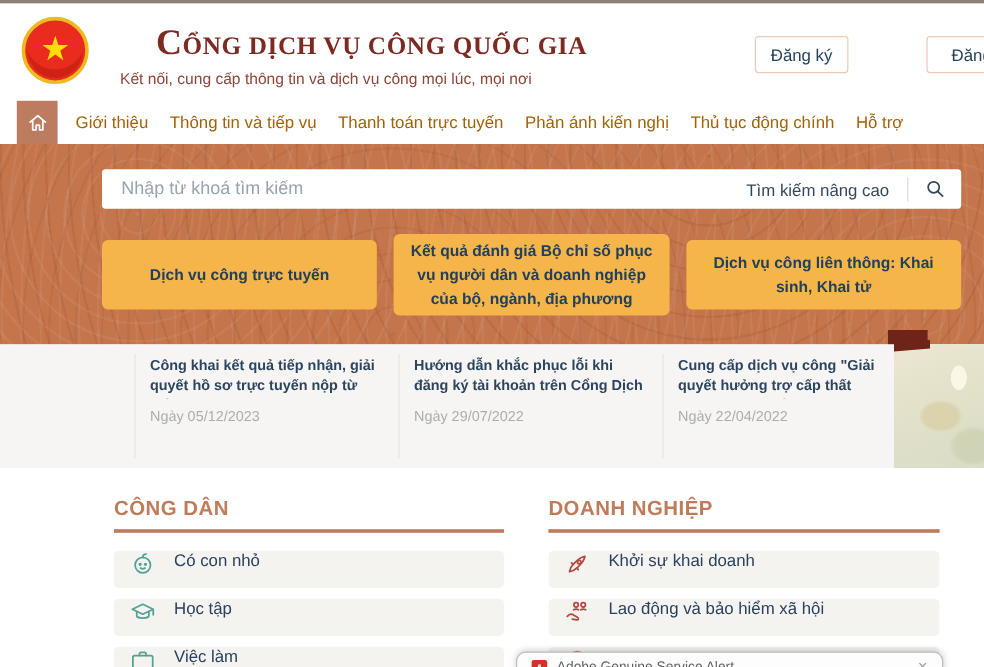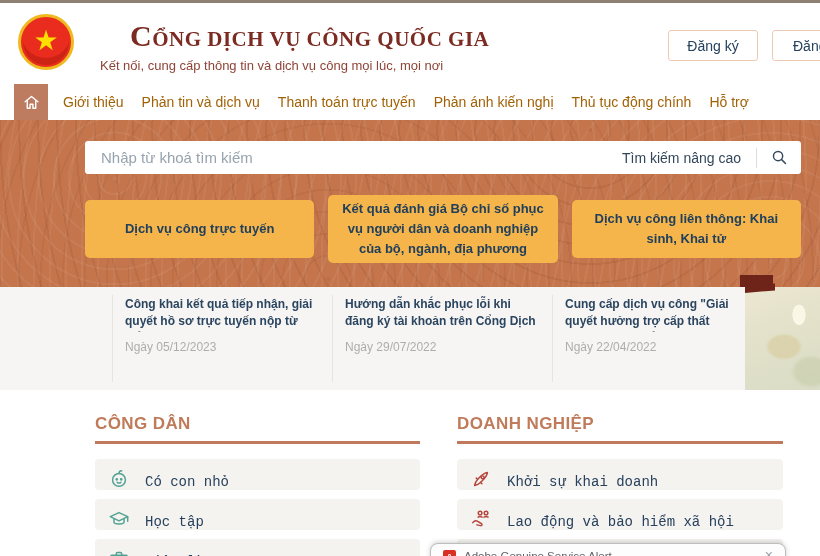--- a/index.html
+++ b/index.html
@@ -17,21 +17,21 @@
             box-shadow: inset 0 0 0 2px #e92c1e, inset 0 -9px 0 rgba(171,24,12,.45);
             display:flex; align-items:center; justify-content:center; }
   .emblem .star { color:#ffdf00; font-size:28px; line-height:1; transform:translateY(-1px); }
   .titles { position:absolute; left:100px; top:16px; }
   .site-title { font-family:"Liberation Serif", serif; font-weight:700; font-size:21px;
                 color:#7c2b22; text-transform:uppercase; letter-spacing:.5px;margin-left:30px; }
   .site-title::first-letter { font-size:30px; }
   .site-subtitle { margin-top:5px; font-size:13px; color:#8e4437; }
   .auth-btn { position:absolute; top:27px; height:31px; background:#fff; border:1px solid #eecab5;
               border-radius:3px; color:#24415e; font-size:14px; font-family:inherit; cursor:pointer; }
-  .auth-btn.register { left:668px; width:90px; }
+  .auth-btn.register { left:629px; width:78px; }
   .auth-btn.login { left:772px; width:110px; text-align:left; padding-left:20px; }
 
   
   .nav { position:absolute; left:0; top:84px; width:820px; height:36px; background:#fff; display:flex; }
   .home-tab { width:34px; height:36px; margin-left:14px; background:#bd7b60; display:flex;
               align-items:center; justify-content:center; cursor:pointer; }
   .nav-items { display:flex; margin-left:6px; }
   .nav-item { line-height:36px; padding:0 9px; font-size:14px; color:#a16207; white-space:nowrap; cursor:pointer; }
 
   
@@ -75,22 +75,22 @@
   .news-date { margin-top:8px; font-size:12px; color:#adadad; }
 
   
   .col { position:absolute; top:390px; }
   .col.citizen { left:95px; width:325px; }
   .col.business { left:457px; width:326px; }
   .col h2 { margin-top:24px; text-align:left; font-size:17px; font-weight:700;
             color:#bf7b5a; letter-spacing:.4px; }
   .heading-underline { height:3px; background:#c0795a; margin-top:7px; }
   .svc-list { margin-top:15px; }
-  .svc-item { display:flex; align-items:flex-end; height:31px; background:#f4f3f0; border-radius:4px;
-              margin-bottom:9px; padding-left:13px; cursor:pointer;font-family:Liberation Mono, monospace; }
+  .svc-item { display:flex; align-items:flex-start; height:31px; background:#f4f3f0; border-radius:4px;
+              margin-bottom:9px; padding-left:13px; cursor:pointer; }
   .svc-item .ic { width:22px; height:22px; margin-right:15px; flex:0 0 auto; }
   .citizen .svc-item .ic { color:#52a292; }
   .business .svc-item .ic { color:#b5473d; }
   .svc-label { font-size:14px; color:#28415d; }
 
   
   .popup { position:absolute; left:430px; top:543px; width:356px; height:40px; background:#fdfdfd;
            border:1px solid #bdbdbd; border-radius:8px 8px 0 0; box-shadow:0 -1px 5px rgba(0,0,0,.18);
            display:flex; align-items:flex-start; padding:5px 12px; z-index:20; }
   .adobe-ic { width:13px; height:13px; background:#d93025; border-radius:2px; color:#fff;
@@ -123,21 +123,21 @@
     <div class="home-tab">
       <span>
         <svg width="17" height="17" viewBox="0 0 24 24" fill="none" stroke="#ffffff" stroke-width="2" stroke-linecap="round" stroke-linejoin="round">
           <path d="M3 11 L12 3.5 L21 11"></path>
             <path d="M6 9.5 V20 H10 V14.5 H14 V20 H18 V9.5"></path>
         </svg>
       </span>
     </div>
     <div class="nav-items">
       <div class="nav-item">Giới thiệu</div>
-      <div class="nav-item">Phản tin và dịch vụ</div>
+      <div class="nav-item">Thông tin và tiếp vụ</div>
       <div class="nav-item">Thanh toán trực tuyến</div>
       <div class="nav-item">Phản ánh kiến nghị</div>
       <div class="nav-item">Thủ tục động chính</div>
       <div class="nav-item">Hỗ trợ</div>
     </div>
   </div>
 
   <div class="hero">
     <div class="searchbar">
       <input class="search-input" type="text" placeholder="Nhập từ khoá tìm kiếm" style="">

